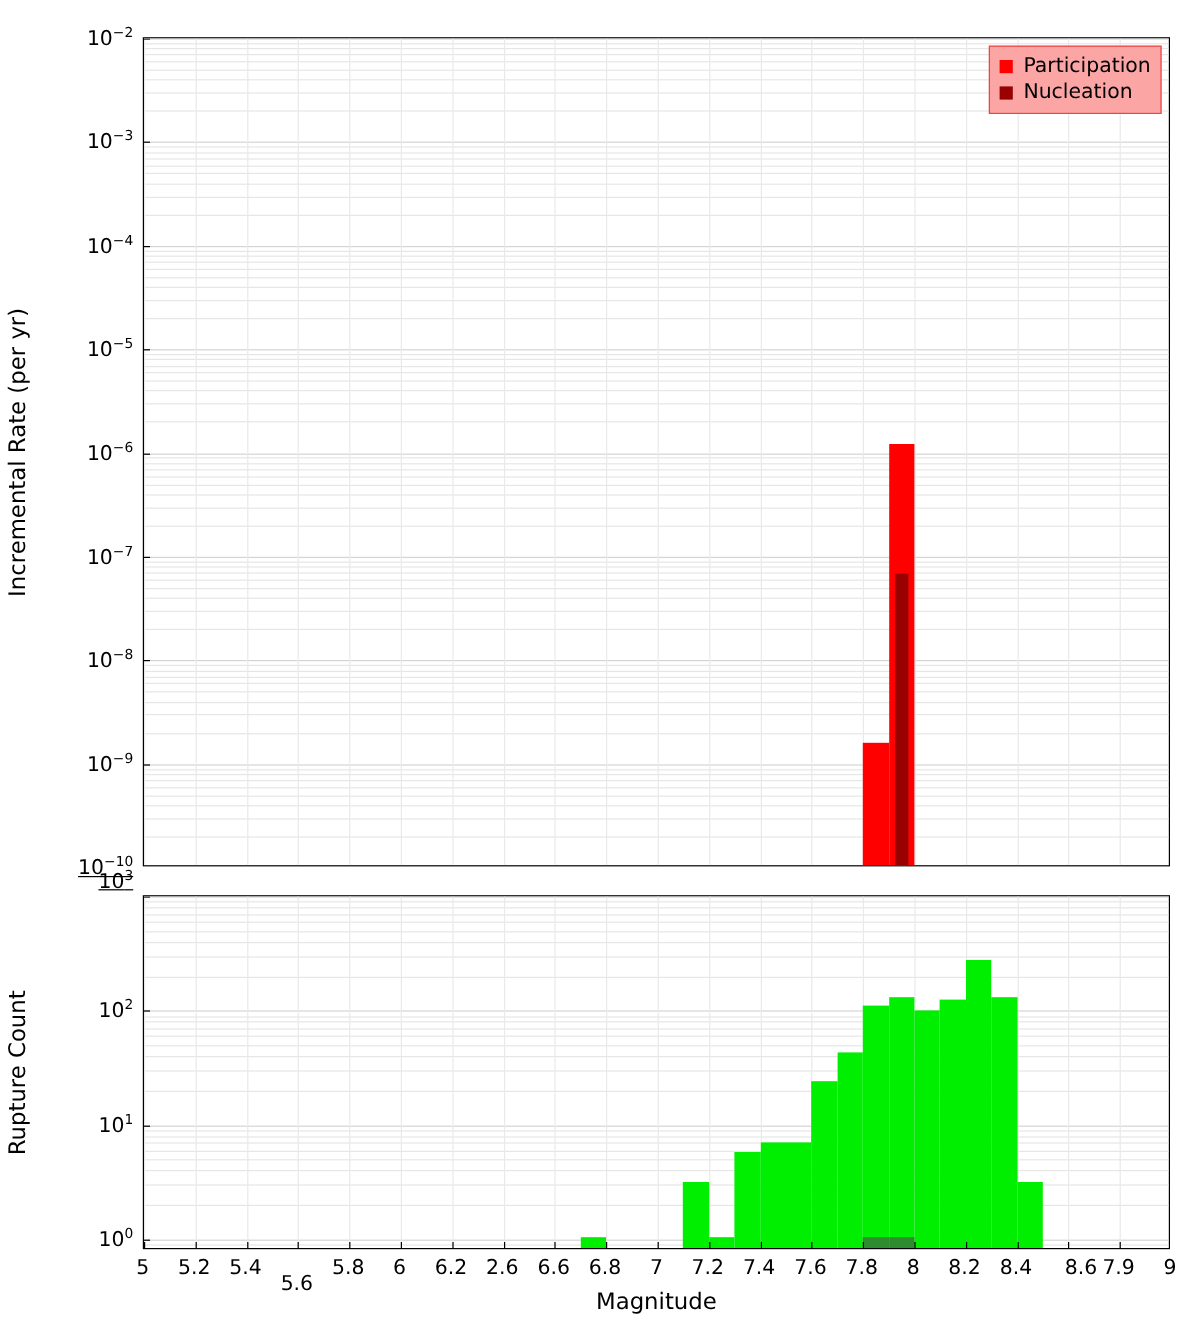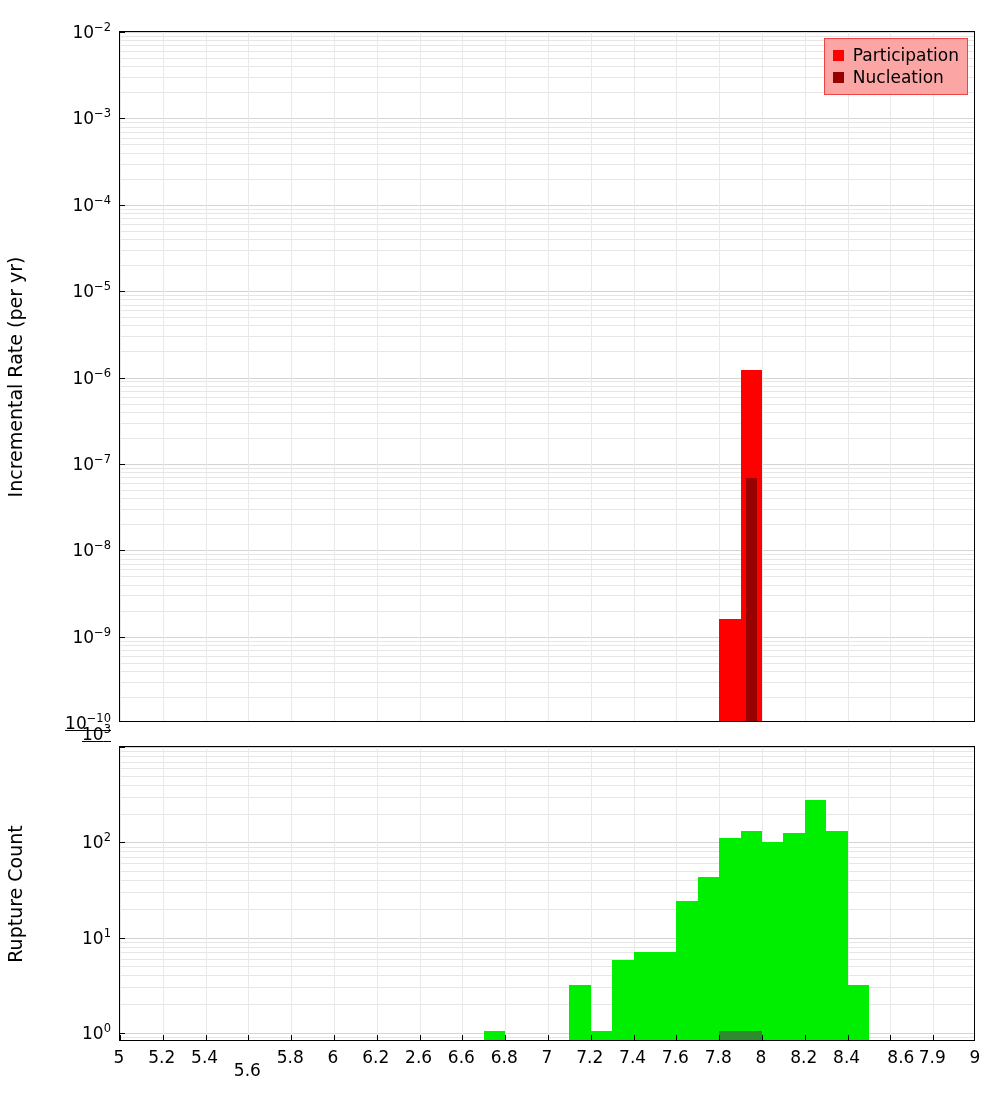--- a/index.html
+++ b/index.html
@@ -416,14 +416,15 @@
       <div class="tick-label xtick" style="width: 60px; left: 645.4px; top: 1047px;">7.6</div>
       <div class="tick-label xtick" style="width: 60px; left: 688.2px; top: 1047px;">7.8</div>
       <div class="tick-label xtick" style="width: 60px; left: 731px; top: 1047px;">8</div>
       <div class="tick-label xtick" style="width: 60px; left: 773.8px; top: 1047px;">8.2</div>
       <div class="tick-label xtick" style="width: 60px; left: 816.6px; top: 1047px;">8.4</div>
       <div class="tick-label xtick" style="width: 83px; left: 859.4px; top: 1047px;">8.6</div>
       <div class="tick-label xtick" style="width: 60px; left: 902.2px; top: 1047px;">7.9</div>
       <div class="tick-label xtick" style="width: 60px; left: 945px; top: 1047px;">9</div>
     </div>
   <div class="ylabel" id="ylabel-bottom" style="left: 26px; top: 893.5px; transform: rotate(-90deg) translate(-50%, -100%);">Rupture Count</div>
+  <div class="xlabel" id="xlabel-bottom" style="left: 119px; width: 856px; top: 1074px;">Magnitude</div>
 
 </div>
 
 </body></html>

